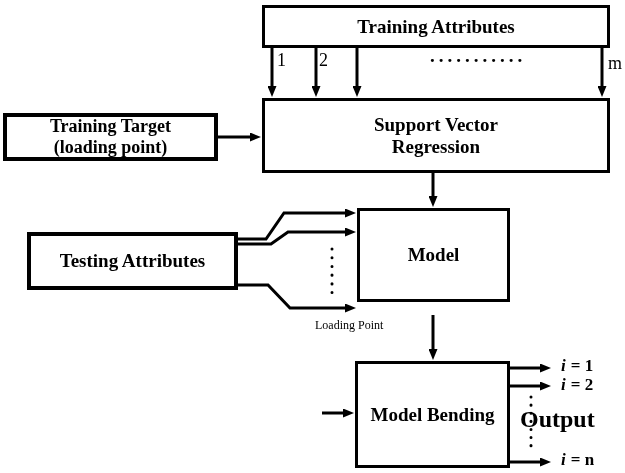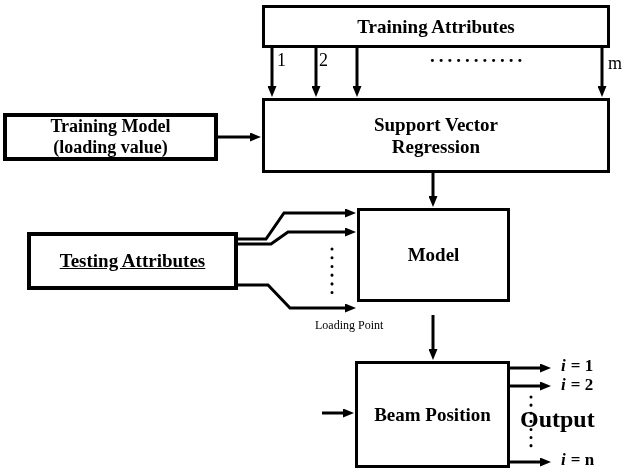--- a/index.html
+++ b/index.html
@@ -27,21 +27,21 @@
     align-items: center;
     justify-content: center;
     text-align: center;
     font-weight: bold;
     font-size: 19px;
     line-height: 1.15;
   }
   #box-training-attributes { left: 262px; top: 5px;   width: 348px; height: 43px; }
   #box-svr                 { left: 262px; top: 98px;  width: 348px; height: 75px; }
   #box-training-target     { left: 3px;   top: 113px; width: 215px; height: 48px; border-width: 4px; font-size: 18px; }
-  #box-testing-attributes  { left: 27px;  top: 232px; width: 211px; height: 58px; border-width: 4px; text-decoration: underline; }
+  #box-testing-attributes  { left: 27px;  top: 232px; width: 211px; height: 58px; border-width: 4px; }
   #box-model               { left: 357px; top: 208px; width: 153px; height: 94px; }
   #box-beam-bending        { left: 355px; top: 361px; width: 155px; height: 107px; }
   #box-position-value      { left: 27px;  top: 392px; width: 296px; height: 43px; border-width: 4px; font-size: 18px; }
   .note { position: absolute; white-space: nowrap; }
   #lbl-idx1 { left: 277px; top: 50px; font-size: 18px; }
   #lbl-idx2 { left: 319px; top: 50px; font-size: 18px; }
   #lbl-idxm { left: 608px; top: 53px; font-size: 18px; }
   #lbl-dots {
     left: 430px; top: 45px;
     font-size: 19px; font-weight: bold; letter-spacing: 4px;
@@ -134,34 +134,34 @@
   <div class="box" id="box-svr">
     <span>Support Vector</span>
     <span>Regression</span>
   </div>
 
   <div class="box" id="box-training-attributes">
     <span>Training Attributes</span>
   </div>
 
   <div class="box" id="box-training-target">
-    <span>Training Model</span>
-    <span>(loading value)</span>
+    <span>Training Target</span>
+    <span>(loading point)</span>
   </div>
 
   <div class="box" id="box-testing-attributes">
     <span>Testing Attributes</span>
   </div>
 
   <div class="box" id="box-model">
     <span>Model</span>
   </div>
 
   <div class="box" id="box-beam-bending">
-    <span>Beam Position</span>
+    <span>Model Bending</span>
   </div>
 
 
   <div class="note" id="lbl-idx1">1</div>
   <div class="note" id="lbl-idx2">2</div>
   <div class="note" id="lbl-dots">...........</div>
   <div class="note" id="lbl-idxm">m</div>
   <div class="note" id="lbl-loading-point">Loading Point</div>
   <div class="note" id="lbl-output">Output</div>
 

